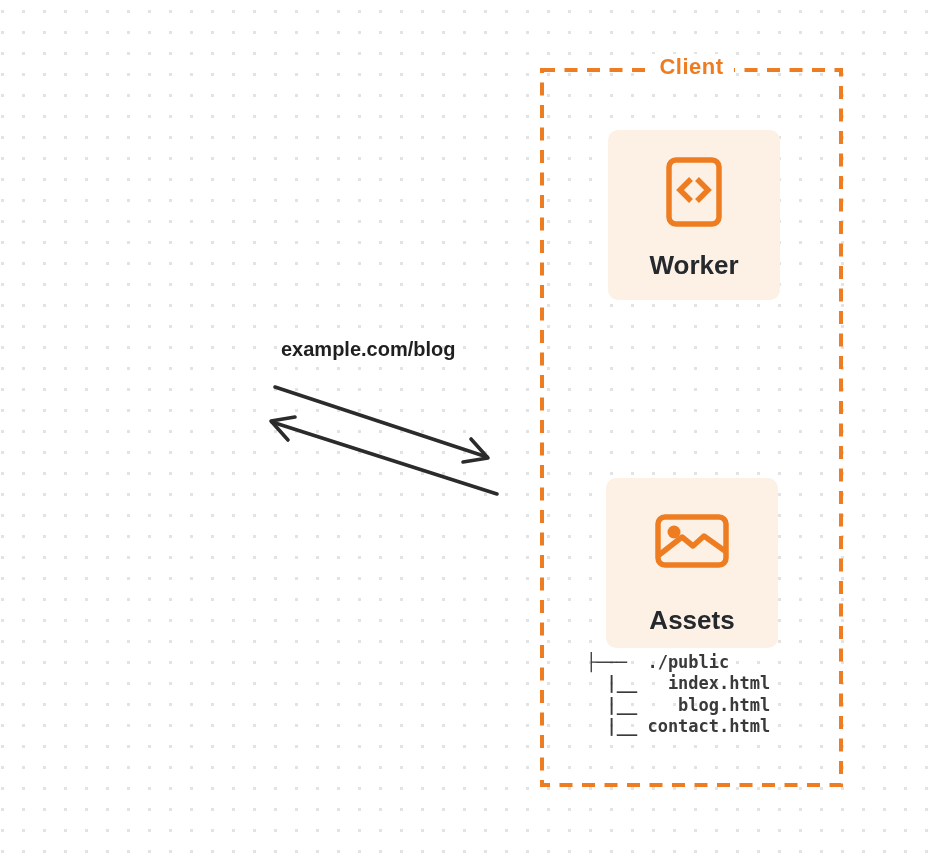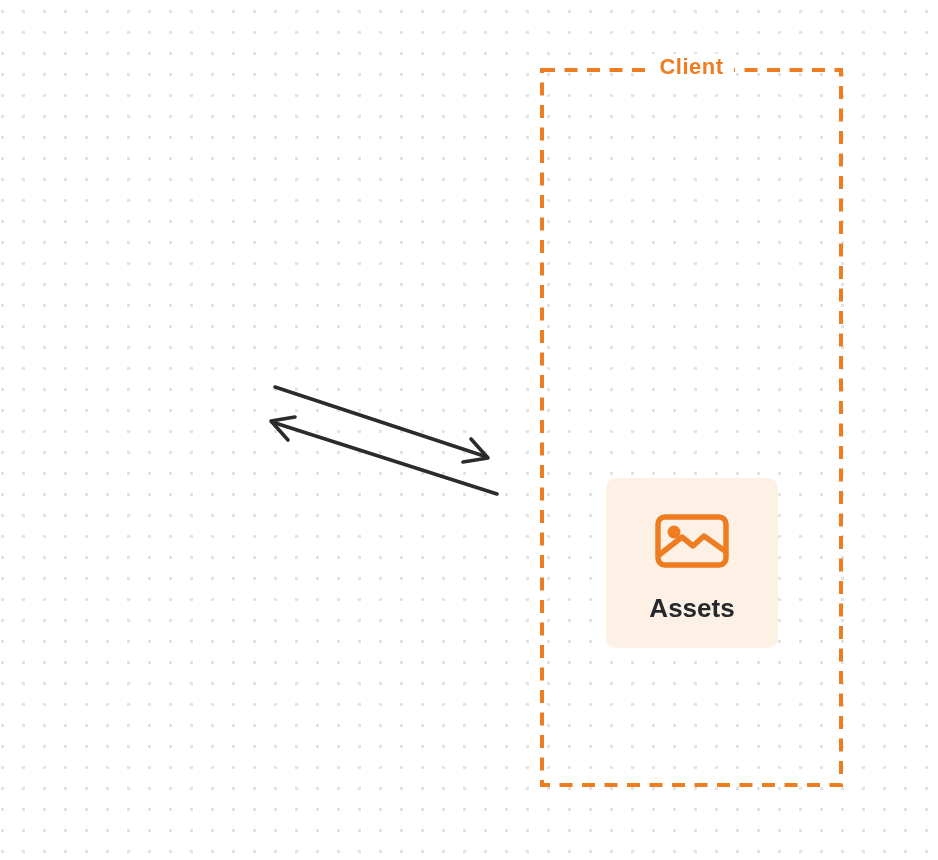--- a/index.html
+++ b/index.html
@@ -62,21 +62,21 @@
 
   
   .card{
     position:absolute;
     width:172px;height:170px;
     background:var(--cream);
     border-radius:10px;
     display:flex;flex-direction:column;align-items:center;
   }
   .card.worker{left:68px;top:62px;padding-top:27px;}
-  .card.assets{left:66px;top:410px;padding-top:36px;}
+  .card.assets{left:66px;top:410px;padding-top:36px;gap:12px;}
   .card-label{
     font-size:26px;font-weight:700;color:var(--ink);
   }
   .card.worker .card-label{margin-top:23px;}
   .card.assets .card-label{margin-top:25px;}
   .icon-svg{display:block;}
 
   
   .tree{
     position:absolute;left:46px;top:584px;
@@ -99,36 +99,51 @@
         <path d="M471 439 L488 458 L463 462"></path>
       </g>
       <g>
         <path d="M497 494 L272 422"></path>
         <path d="M295 417 L271 421 L288 440"></path>
       </g>
     </g>
   </svg>
 
 
+  <div class="request-label">example.com/blog</div>
 
   <div class="project">
 
     <svg class="project-border" width="303" height="719" viewBox="0 0 303 719" aria-hidden="true">
       <rect x="2" y="2" width="299" height="715" fill="none" stroke="var(--orange)" stroke-width="4" stroke-dasharray="13 9.5"></rect>
     </svg>
 
     <div class="project-label">Client</div>
 
+    <div class="card worker">
+      <svg class="icon-svg" width="56" height="70" viewBox="0 0 56 70" aria-hidden="true">
+        <g stroke="var(--orange)" fill="none" stroke-width="5.5">
+          <rect x="3" y="3" width="50" height="64" rx="7"></rect>
+          <path d="M25 22 L14 33 L25 44" stroke-linejoin="miter"></path>
+          <path d="M31 22 L42 33 L31 44" stroke-linejoin="miter"></path>
+        </g>
+      </svg>
+      <div class="card-label">Worker</div>
+    </div>
 
     <div class="card assets">
       <svg class="icon-svg" width="74" height="54" viewBox="0 0 74 54" aria-hidden="true">
         <g stroke="var(--orange)" fill="none" stroke-width="5.5">
           <rect x="3" y="3" width="68" height="48" rx="7"></rect>
           <path d="M4 41 L27 23 L38 32 L49 22 L70 37" stroke-linejoin="round" stroke-linecap="round"></path>
         </g>
         <circle cx="19" cy="18" r="6.5" fill="var(--orange)" stroke="none"></circle>
       </svg>
       <div class="card-label">Assets</div>
     </div>
 
+    <pre class="tree">├───  ./public
+  |__   index.html
+  |__    blog.html
+  |__ contact.html</pre>
   </div>
 
 </div>
 
 </body></html>

